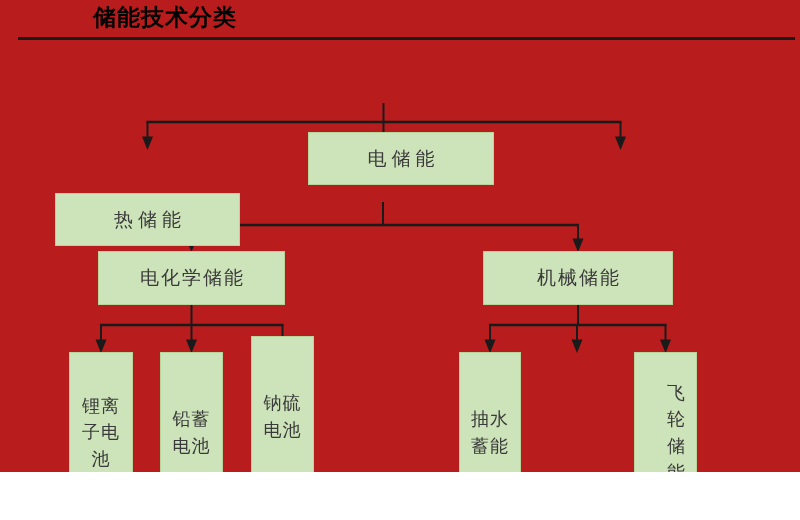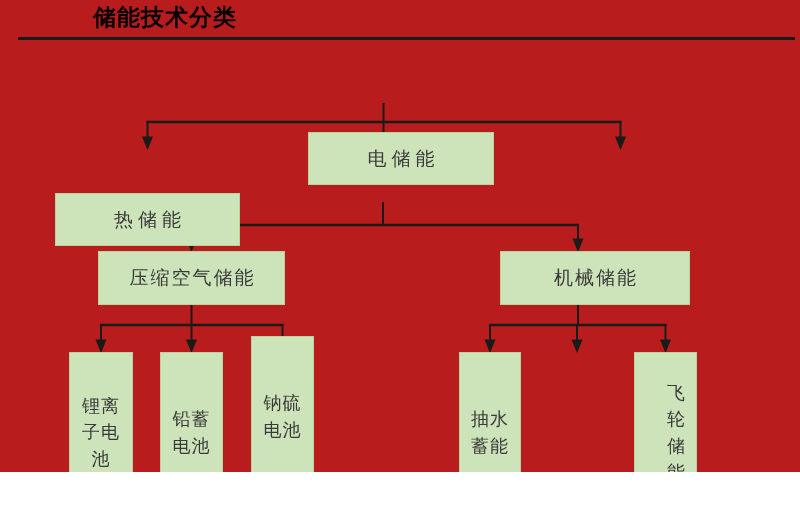--- a/index.html
+++ b/index.html
@@ -58,21 +58,21 @@
     line-height: 1.45;
     padding: 0 10px;
     word-break: break-all;
   }
   
   .n-root      { left: 290px; top: 53px;  width: 187px; height: 51px; }
   .n-thermal   { left: 55px;  top: 149px; width: 185px; height: 53px; margin-top: 44px; }
   .n-electric  { left: 290px; top: 132px; width: 186px; height: 53px; margin-left: 18px; }
   .n-hydrogen  { left: 527px; top: 149px; width: 187px; height: 53px; }
   .n-echem     { left: 98px;  top: 251px; width: 187px; height: 54px; }
-  .n-mech      { left: 500px; top: 251px; width: 190px; height: 54px; }
+  .n-mech      { left: 483px; top: 251px; width: 190px; height: 54px; }
   .n-liion     { left: 69px;  top: 352px; width: 64px;  height: 161px; }
   .n-lead      { left: 160px; top: 352px; width: 63px;  height: 161px; }
   .n-nas       { left: 251px; top: 336px; width: 63px;  height: 161px; text-align: center; }
   .n-pumped    { left: 459px; top: 352px; width: 62px;  height: 161px; }
   .n-cair      { left: 546px; top: 352px; width: 63px;  height: 161px; }
   .n-flywheel  { left: 634px; top: 352px; width: 63px;  height: 161px; padding-left: 32px; }
 </style>
 </head>
 <body>
 
@@ -119,21 +119,21 @@
       <polygon points="484.5,339.5 495.5,339.5 490,353"></polygon>
       <polygon points="571.5,339.5 582.5,339.5 577,353"></polygon>
       <polygon points="660,339.5 671,339.5 665.5,353"></polygon>
     </g>
   </svg>
 
 
   <div class="node hbox n-thermal">热储能</div>
   <div class="node hbox n-electric">电储能</div>
 
-  <div class="node hbox3 n-echem">压缩空气储能</div>
+  <div class="node hbox3 n-echem">电化学储能</div>
   <div class="node hbox3 n-mech">机械储能</div>
 
   <div class="node leaf n-liion">锂离子电池</div>
   <div class="node leaf n-lead">铅蓄电池</div>
   <div class="node leaf n-nas">钠硫电池</div>
   <div class="node leaf n-pumped">抽水蓄能</div>
   <div class="node leaf n-flywheel">飞轮储能</div>
 
 </div>
 

